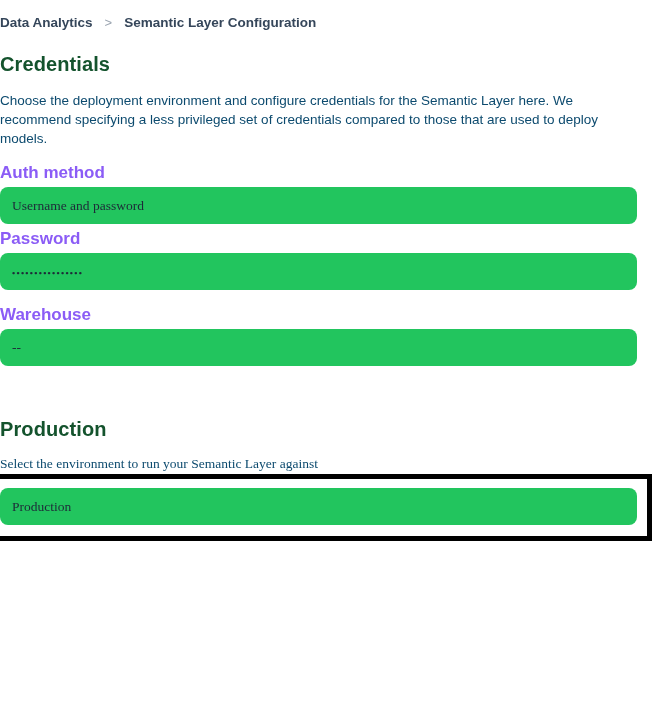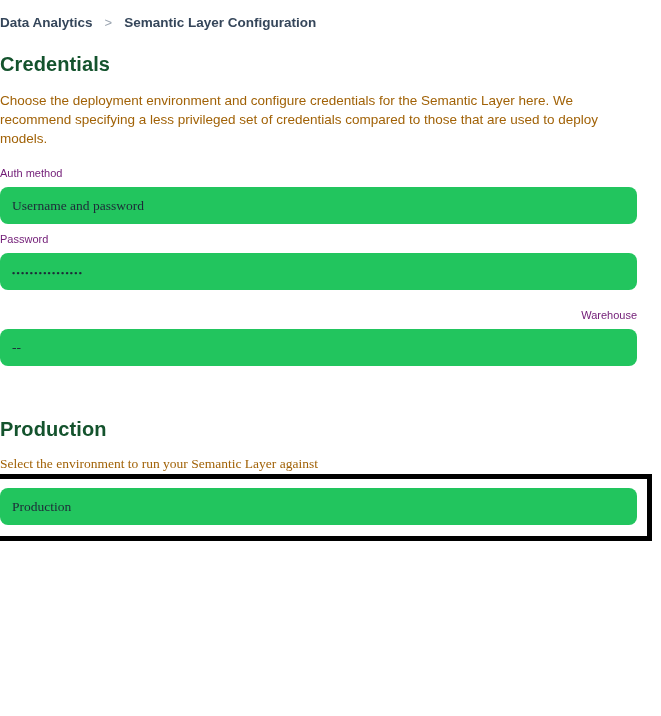--- a/index.html
+++ b/index.html
@@ -37,32 +37,32 @@
     line-height: 22px;
     font-weight: 700;
     color: #14532d;
     margin-bottom: 16px;
     letter-spacing: 0.1px;
   }
   .section-desc {
     width: 600px;
     font-size: 13.5px;
     line-height: 19px;
-    color: #a16207;
+    color: #0c4a6e;
     margin-bottom: 18px;
   }
   .env-desc { width: 620px; margin-bottom: 3px; line-height: 15px; font-family: Liberation Serif, serif; }
 
   
   .field-group { margin-bottom: 19px; }
   .field-label {
-    font-size: 11px;
+    font-size: 17px;
     line-height: 14px;
-    font-weight: 400;
-    color: #701a75;
+    font-weight: 700;
+    color: #8b5cf6;
     margin-bottom: 7px;
   }
   .field {
     height: 37px;
     background: #22c55e;
     border-radius: 8px;
     display: flex;
     align-items: center;
     padding: 0 12px;
     font-size: 13.5px;
@@ -73,21 +73,21 @@
   .field-value { white-space: nowrap; }
   .masked {
     font-size: 9px;
     font-weight: 700;
     letter-spacing: 1.3px;
     color: #1e2a38;
     padding-top: 2px;
   }
   .auth-group { margin-bottom: 8px; }
   .password-group { margin-bottom: 18px; }
-  .warehouse-group { margin-bottom: 52px; text-align: right; }
+  .warehouse-group { margin-bottom: 52px; }
 
   
   .highlight-box {
     border: 5px solid #000000;
     margin: 0 -15px 4px -10px;
     padding: 4px 10px 8px 5px;
   }
   .highlight-box .field-group:last-child { margin-bottom: 0; }
   .highlight-box-env {
     border: 5px solid #000000;

